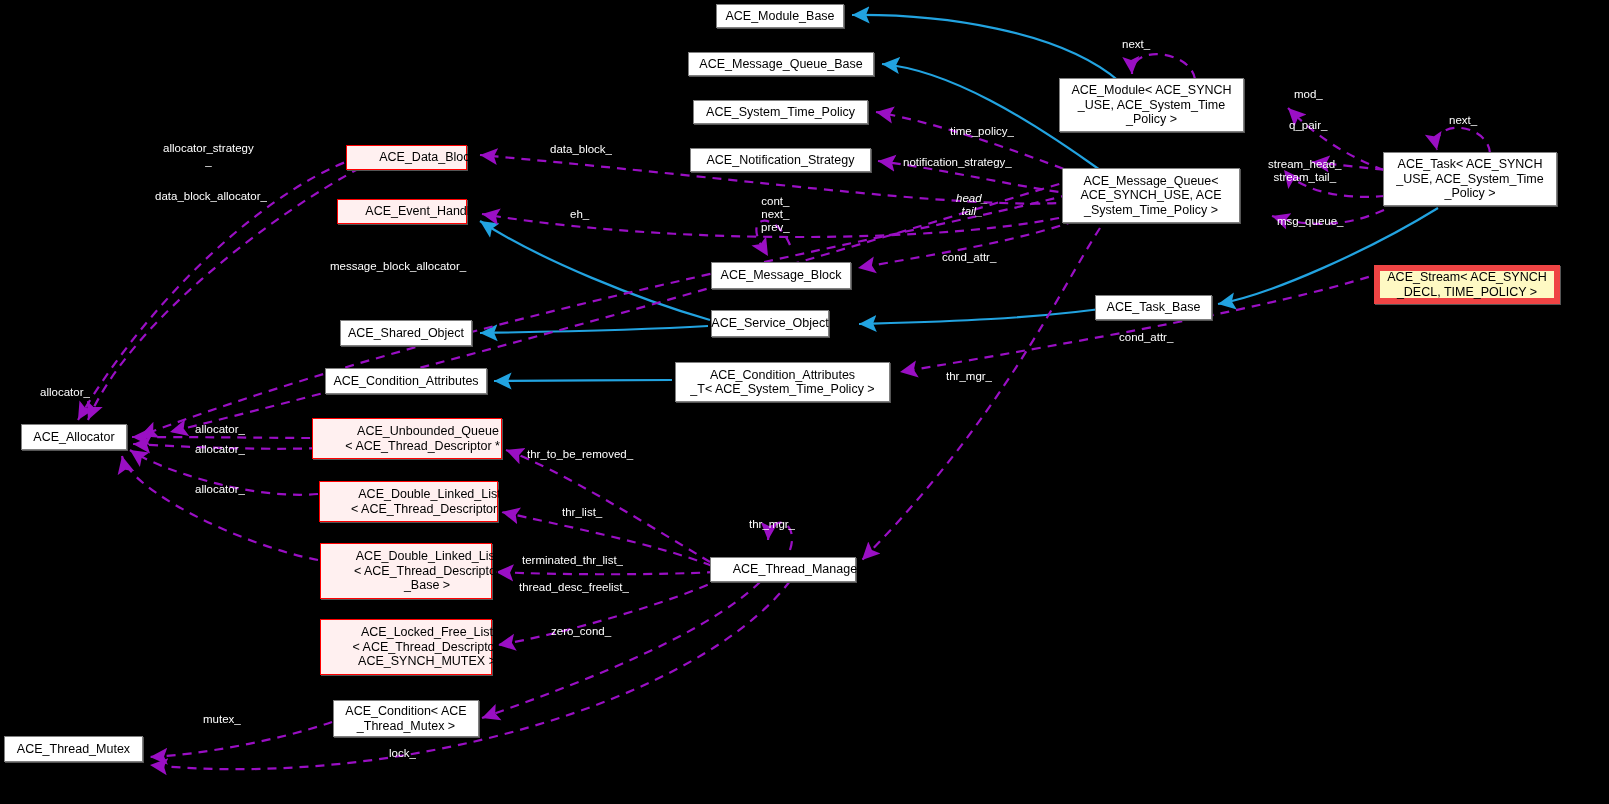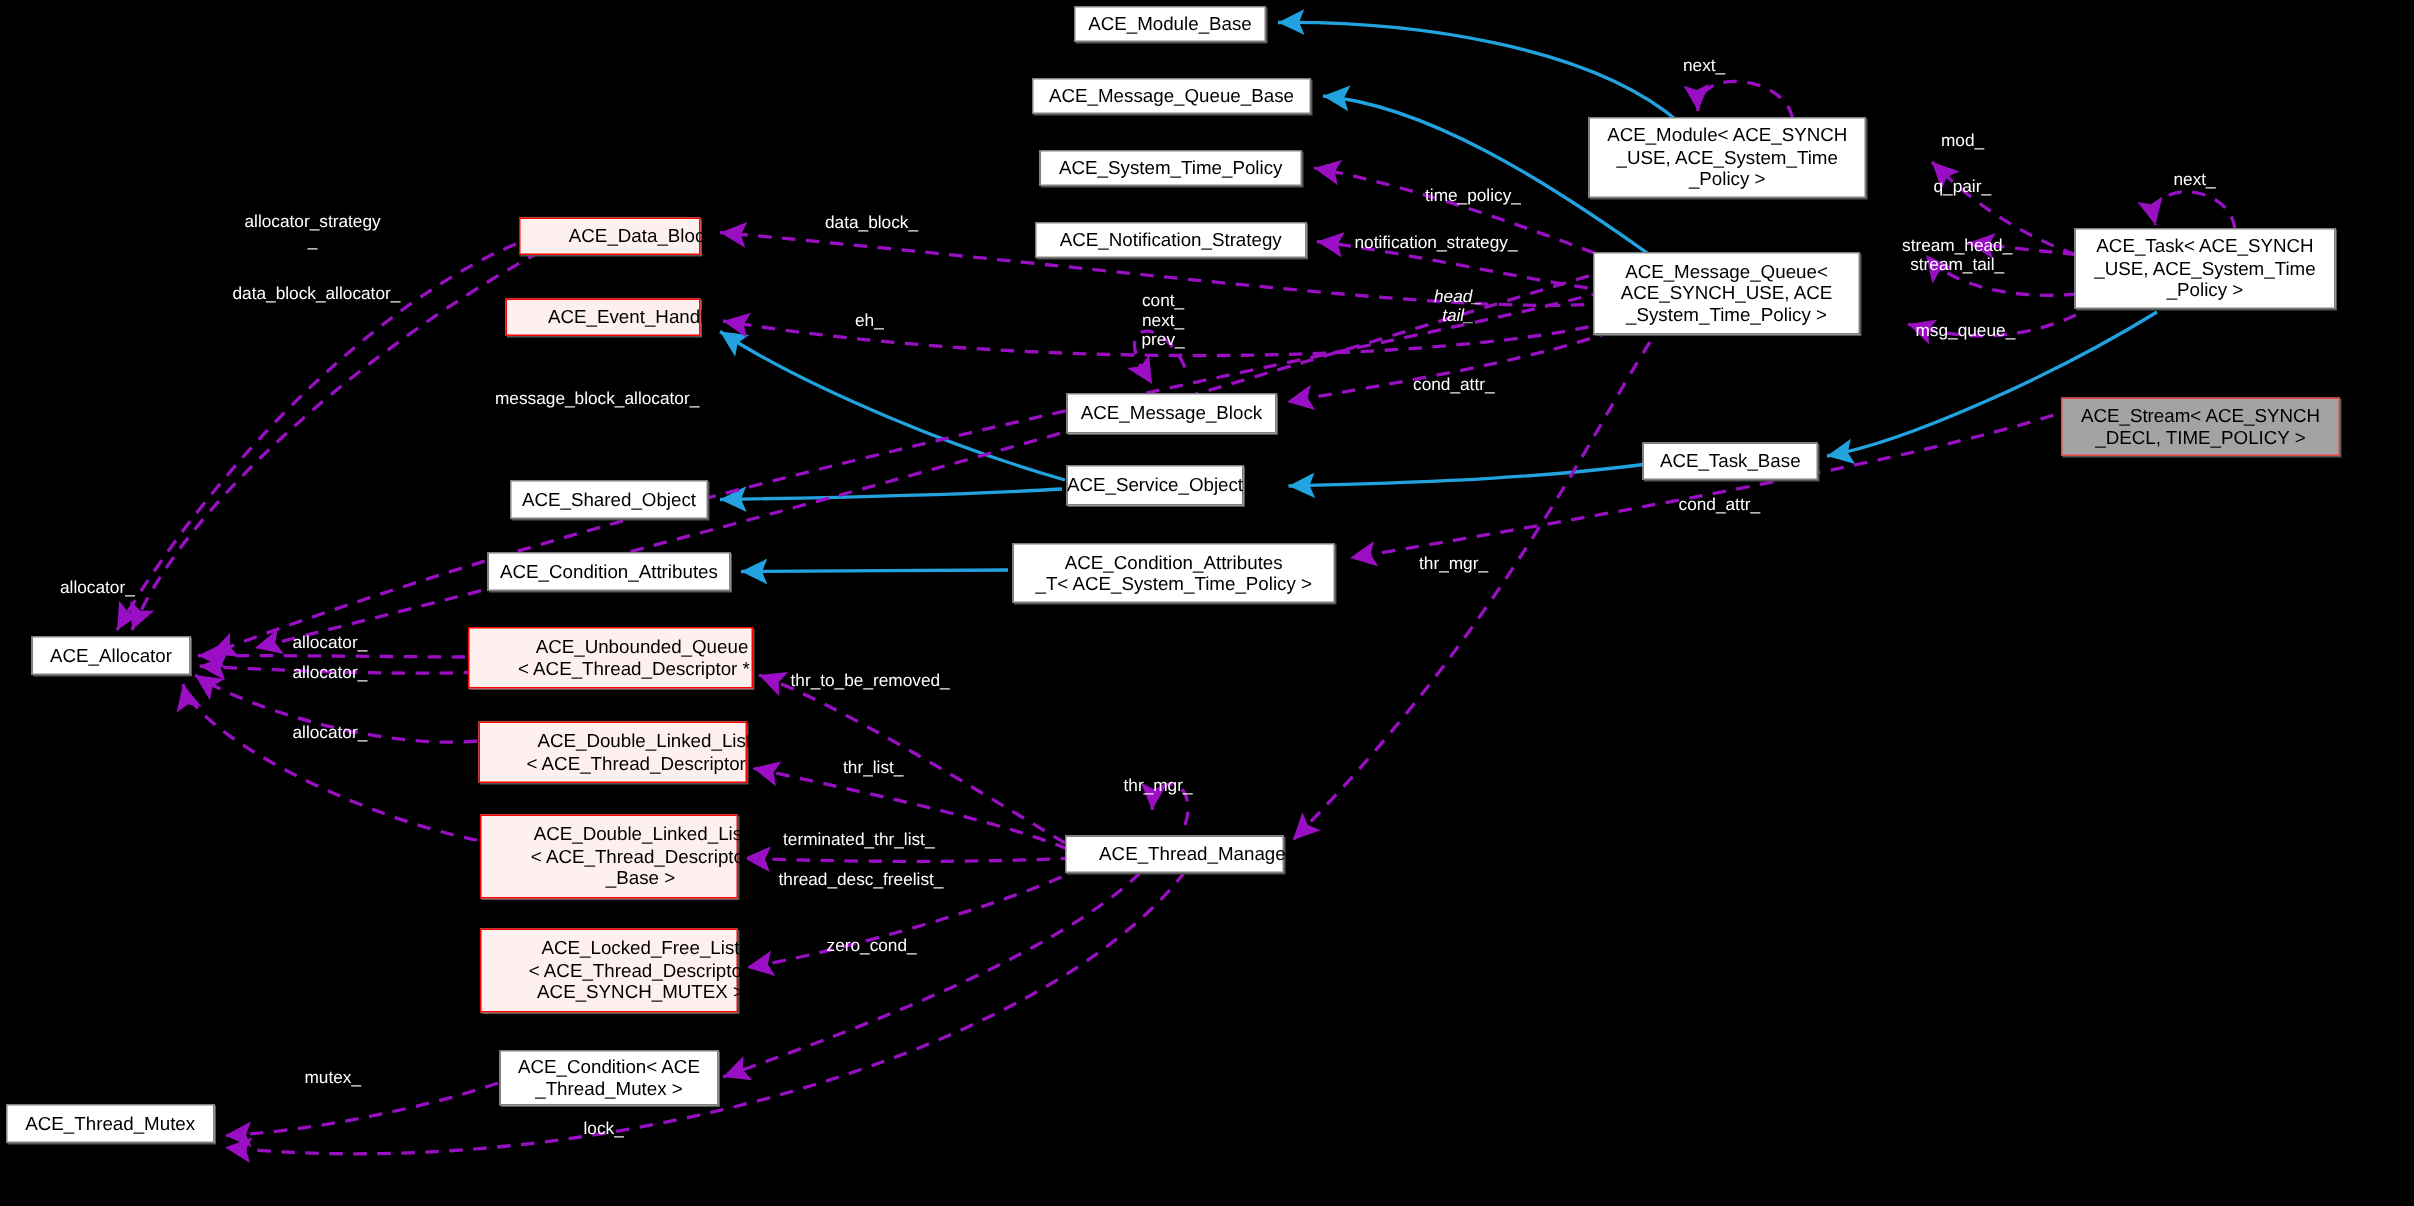--- a/index.html
+++ b/index.html
@@ -25,22 +25,22 @@
     border:1px solid #808080;
     box-shadow:1px 1px 0 #555;
     z-index:5;
   }
   .node.red{
     border:1.5px solid #ff0000;
     background:#fff0f0;
     padding-left:42px;
   }
   .node.current{
-    background:#a3a3a3;
-    border:1px solid #ef4444;
+    background:#fef9c3;
+    border:6px solid #ef4444;
   }
   .edge-label{
     position:absolute;
     color:#ffffff;
     font-size:11.5px;
     line-height:13px;
     white-space:pre;
     text-align:center;
     z-index:6;
     pointer-events:none;

